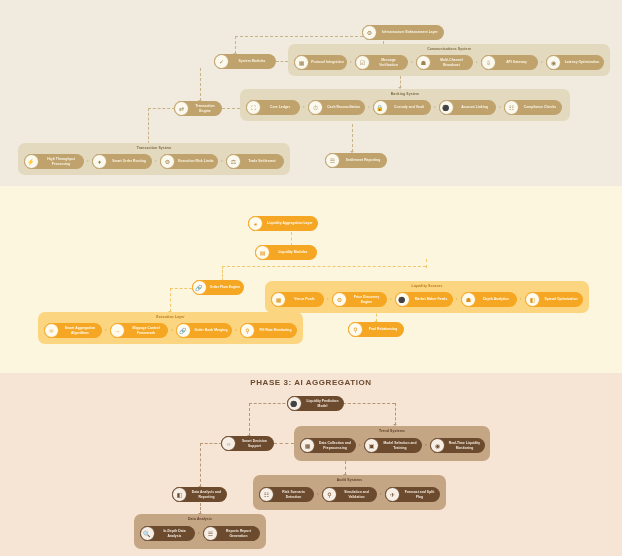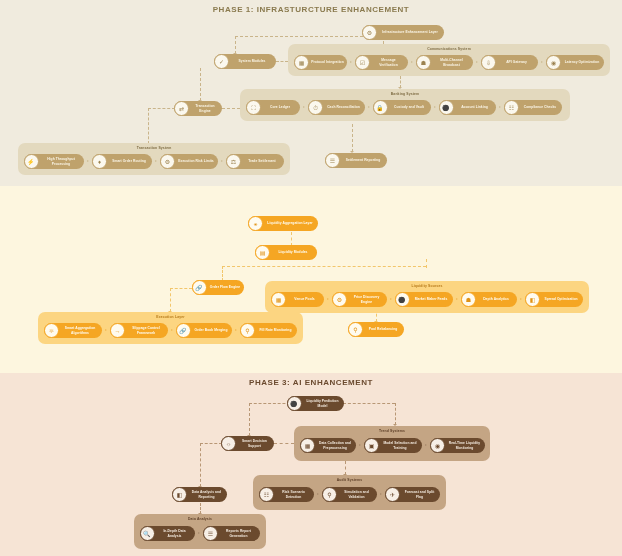--- a/index.html
+++ b/index.html
@@ -88,21 +88,20 @@
 </style>
 </head>
 <body>
 
 <div id="stage">
 
   <div class="band" id="band1"></div>
   <div class="band" id="band2"></div>
   <div class="band" id="band3"></div>
 
-  <div class="phase-title" id="t1">PHASE 1: INFRASTURCTURE ENHANCEMENT</div>
 
   <div class="dash-v" style="left:383px;top:64px;height:11px;"></div>
   <div class="dash-h" style="left:235px;top:36px;width:148px;"></div>
   <div class="dash-v" style="left:383px;top:36px;height:8px;"></div>
   <div class="dash-v" style="left:235px;top:36px;height:18px;"></div>
   <div class="arrow arr-down" style="left:233px;top:53px;"></div>
   <div class="dash-h" style="left:276px;top:61px;width:12px;"></div>
   <div class="dash-v" style="left:200px;top:68px;height:33px;"></div>
   <div class="arrow arr-down" style="left:198px;top:100px;"></div>
   <div class="dash-v" style="left:400px;top:76px;height:12px;"></div>
@@ -287,21 +286,21 @@
       <span class="ic">🔗</span>
       <span class="lbl">Order Book Merging</span>
       </div>
     <div class="chev c2" style="left:196.5px;top:16.7px;"></div>
     <div class="node n2" style="left:202px;top:11px;width:57px;">
       <span class="ic">⚲</span>
       <span class="lbl">Fill Rate Monitoring</span>
       </div>
   </div>
 
-  <div class="phase-title" id="t3">PHASE 3: AI ENHANCEMENT</div>
+  <div class="phase-title" id="t3">PHASE 3: AI AGGREGATION</div>
 
   <div class="dash-h d3" style="left:249px;top:403px;width:46px;"></div>
   <div class="dash-v d3" style="left:249px;top:403px;height:33px;"></div>
   <div class="arrow arr-down d3" style="left:247px;top:435px;"></div>
   <div class="dash-h d3" style="left:343px;top:403px;width:52px;"></div>
   <div class="dash-v d3" style="left:395px;top:403px;height:22px;"></div>
   <div class="arrow arr-down d3" style="left:393px;top:424px;"></div>
   <div class="dash-h d3" style="left:274px;top:443px;width:20px;"></div>
   <div class="dash-v d3" style="left:200px;top:443px;height:44px;"></div>
   <div class="dash-h d3" style="left:200px;top:443px;width:22px;"></div>

